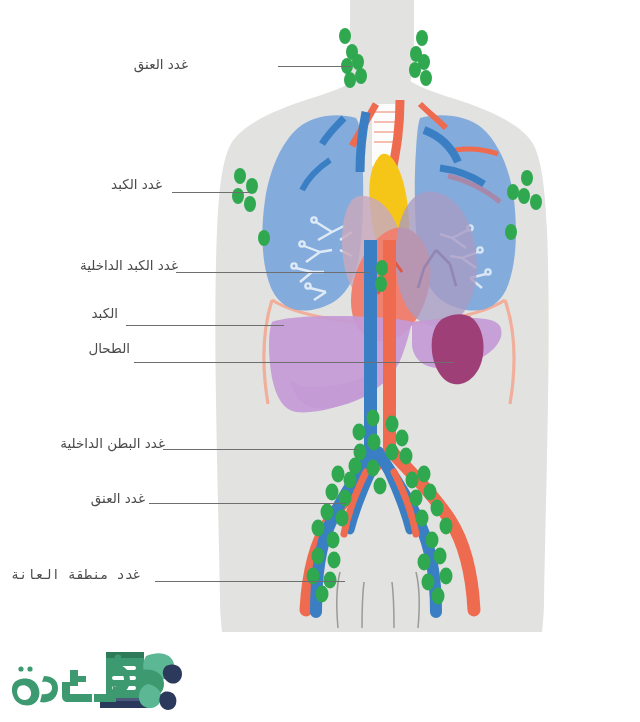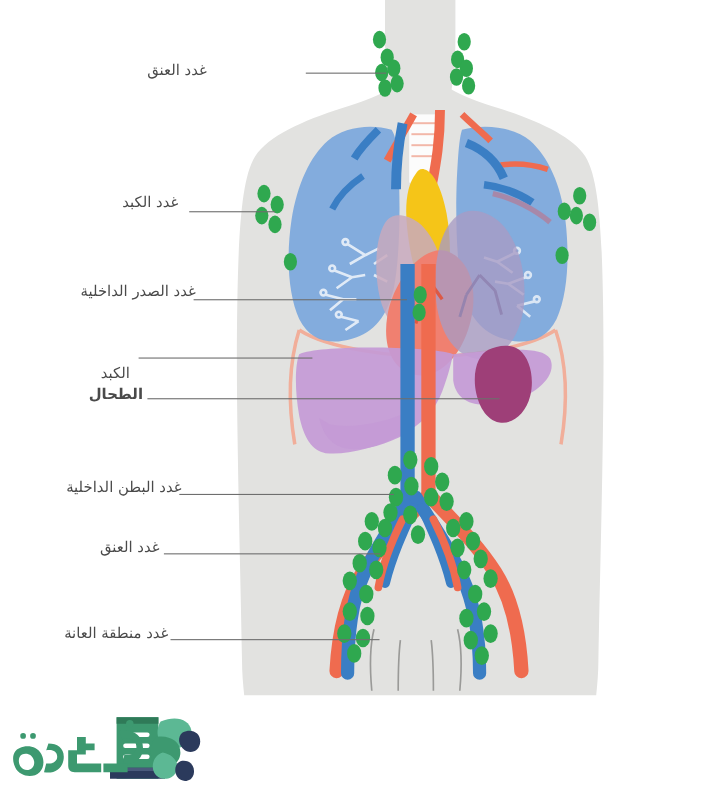--- a/index.html
+++ b/index.html
@@ -320,26 +320,26 @@
   <div class="leader-line" style="left:172px; top:192px; width:78px;"></div>
   <div class="leader-line" style="left:176px; top:272px; width:194px;"></div>
   <div class="leader-line" style="left:126px; top:325px; width:158px;"></div>
   <div class="leader-line" style="left:134px; top:362px; width:320px;"></div>
   <div class="leader-line" style="left:163px; top:449px; width:195px;"></div>
   <div class="leader-line" style="left:149px; top:503px; width:197px;"></div>
   <div class="leader-line" style="left:155px; top:581px; width:190px;"></div>
 
   <div class="label-text" style="right:452px; top:56px;">غدد العنق</div>
   <div class="label-text" style="right:478px; top:176px;">غدد الكبد</div>
-  <div class="label-text" style="right:462px; top:257px;">غدد الصدر الداخلية</div>
-  <div class="label-text" style="right:522px; top:332px;">الكبد</div>
-  <div class="label-text" style="right:510px; top:351px;font-weight:bold;">الطحال</div>
+  <div class="label-text" style="right:462px; top:257px;">غدد الكبد الداخلية</div>
+  <div class="label-text" style="right:522px; top:305px;">الكبد</div>
+  <div class="label-text" style="right:510px; top:340px;">الطحال</div>
   <div class="label-text" style="right:475px; top:435px;text-align:right;">غدد البطن الداخلية</div>
   <div class="label-text" style="right:495px; top:490px;">غدد العنق</div>
-  <div class="label-text" style="right:487px; top:568px;">غدد منطقة العانة</div>
+  <div class="label-text" style="right:499px; top:568px;font-family:Liberation Mono, monospace;">غدد منطقة العانة</div>
 
   <div id="logo-block">
     <svg id="logo-svg" width="190" height="80" viewBox="0 0 190 80">
 
       <g>
         <path d="M98,16 L136,16 L136,72 L98,72 Z" fill="#3d9970"></path>
         <path d="M98,16 L136,16 L136,22 L98,22 Z" fill="#2f7a58"></path>
         <path d="M92,62 L142,62 L142,72 L92,72 Z" fill="#2b3a5c"></path>
         <path d="M92,62 L142,62 L142,65 L92,65 Z" fill="#4a5a7c"></path>
         <g fill="#ffffff">

